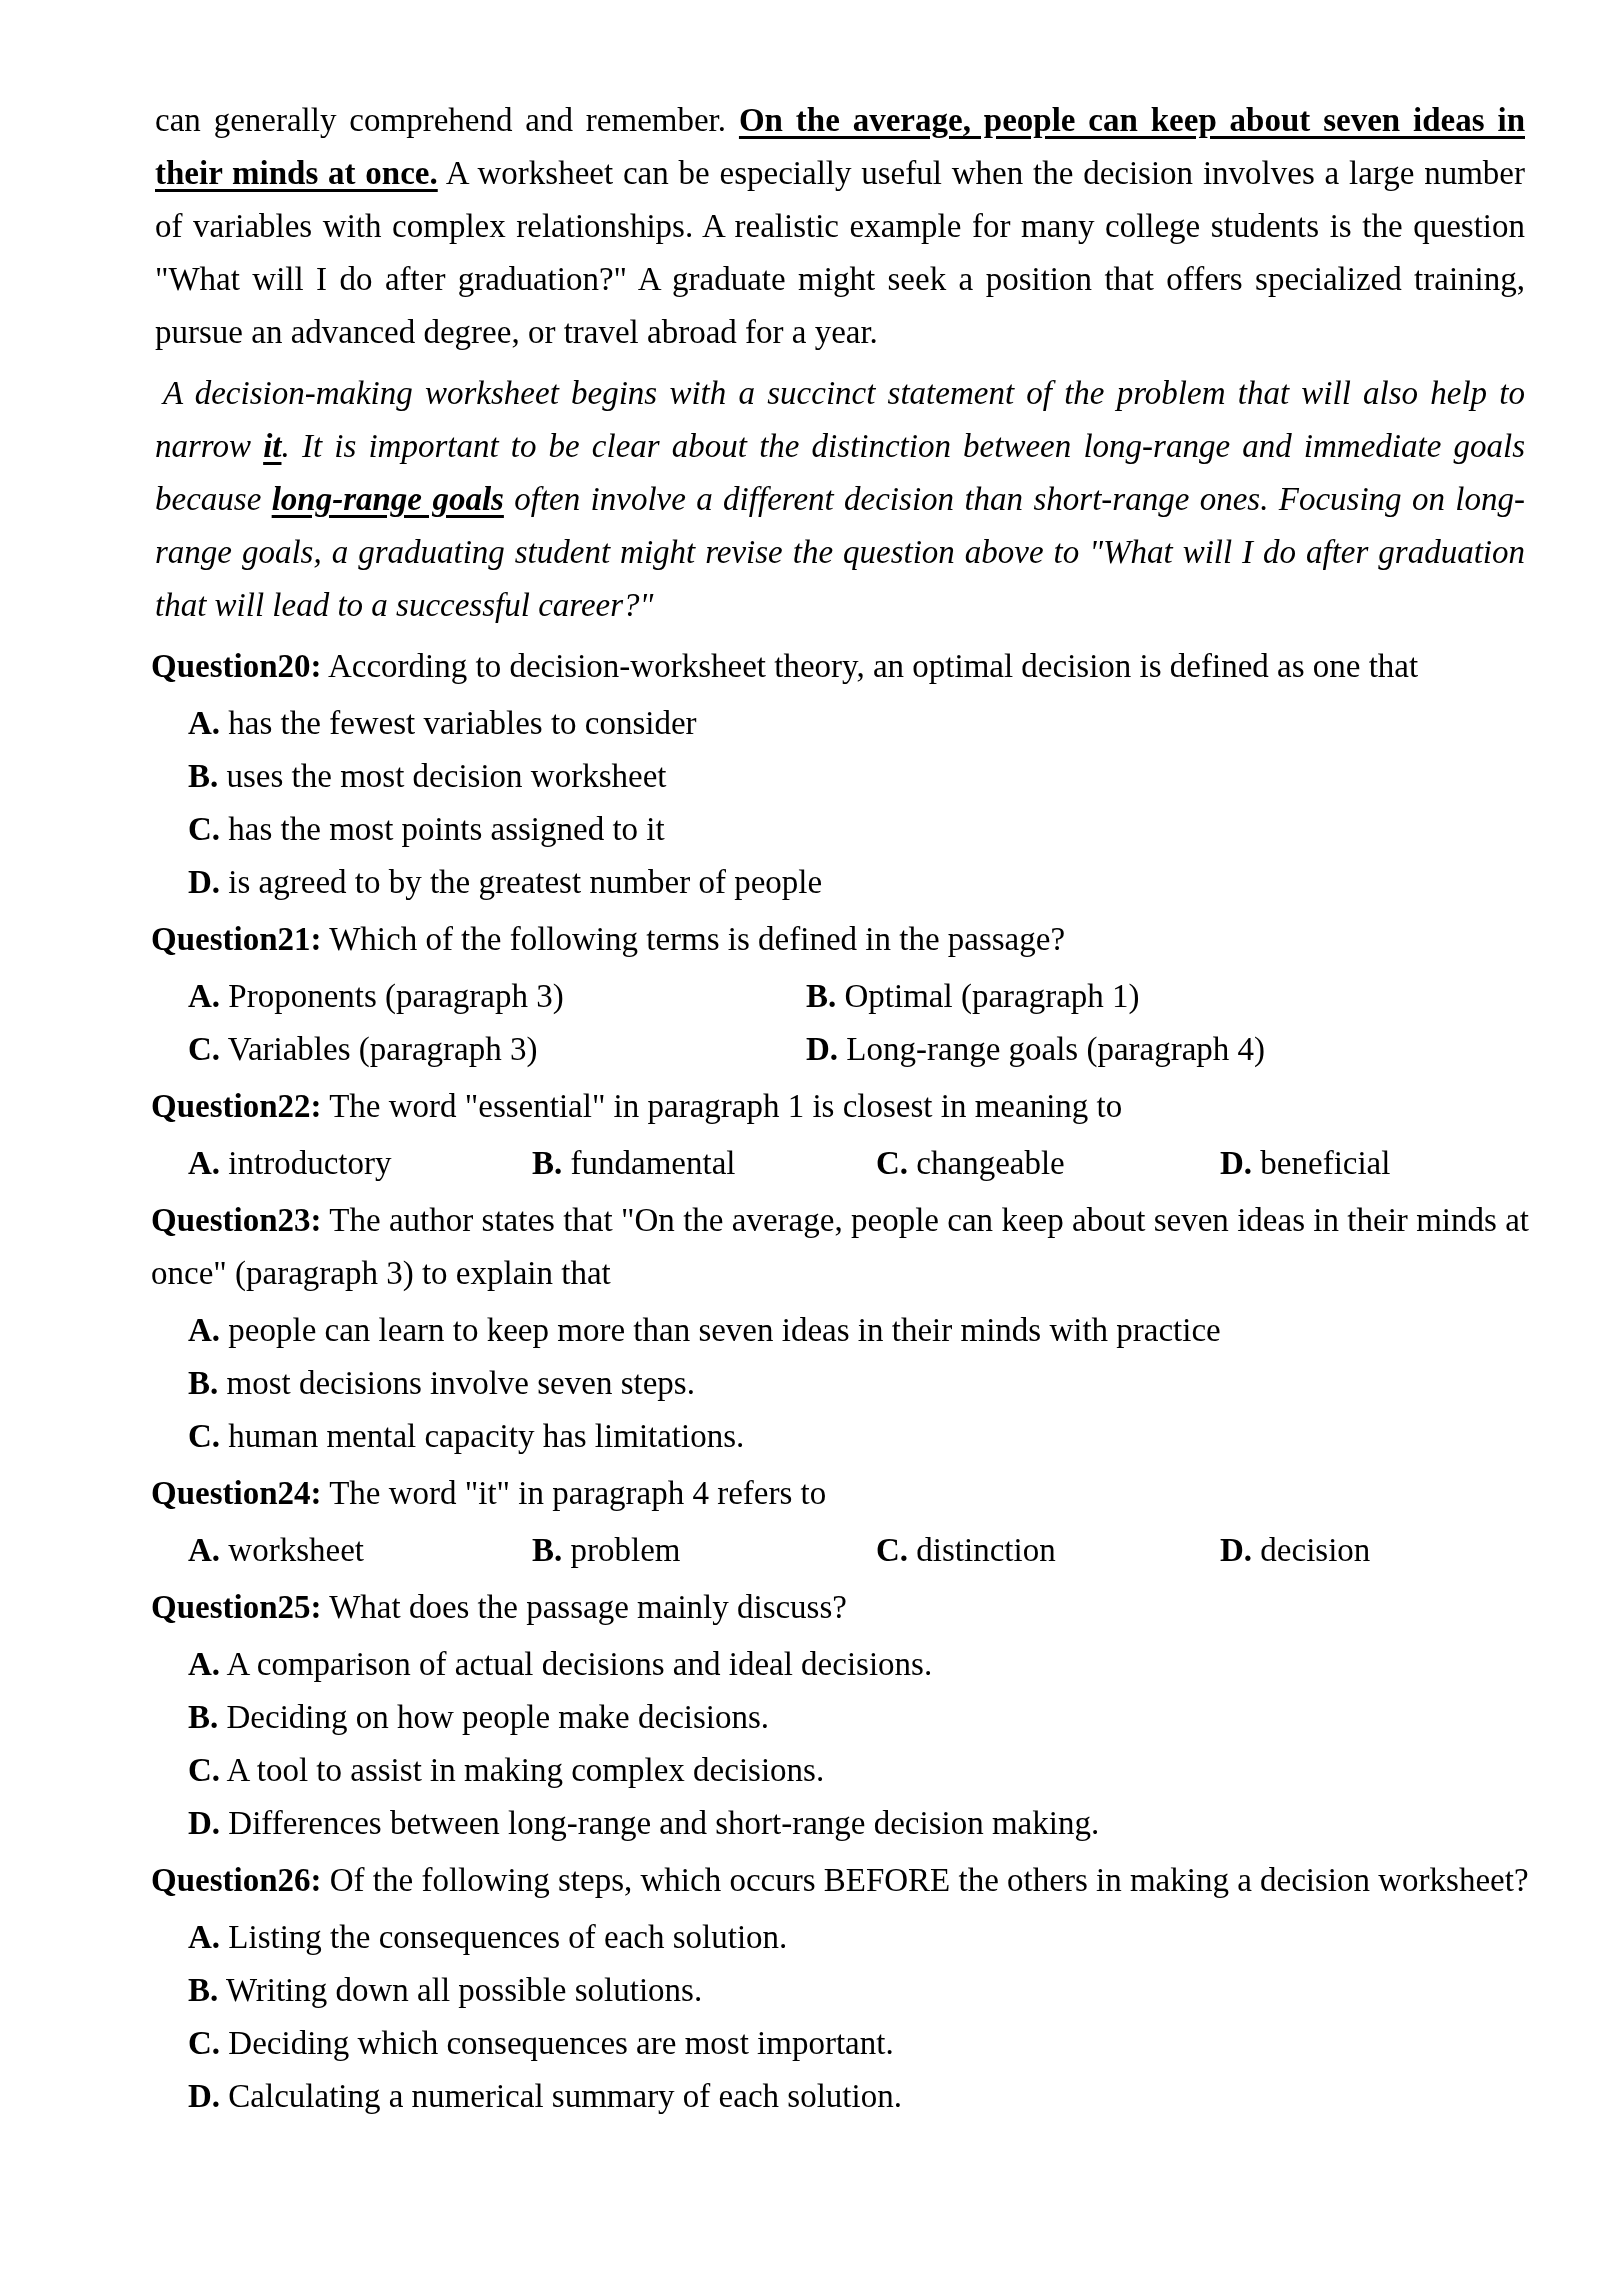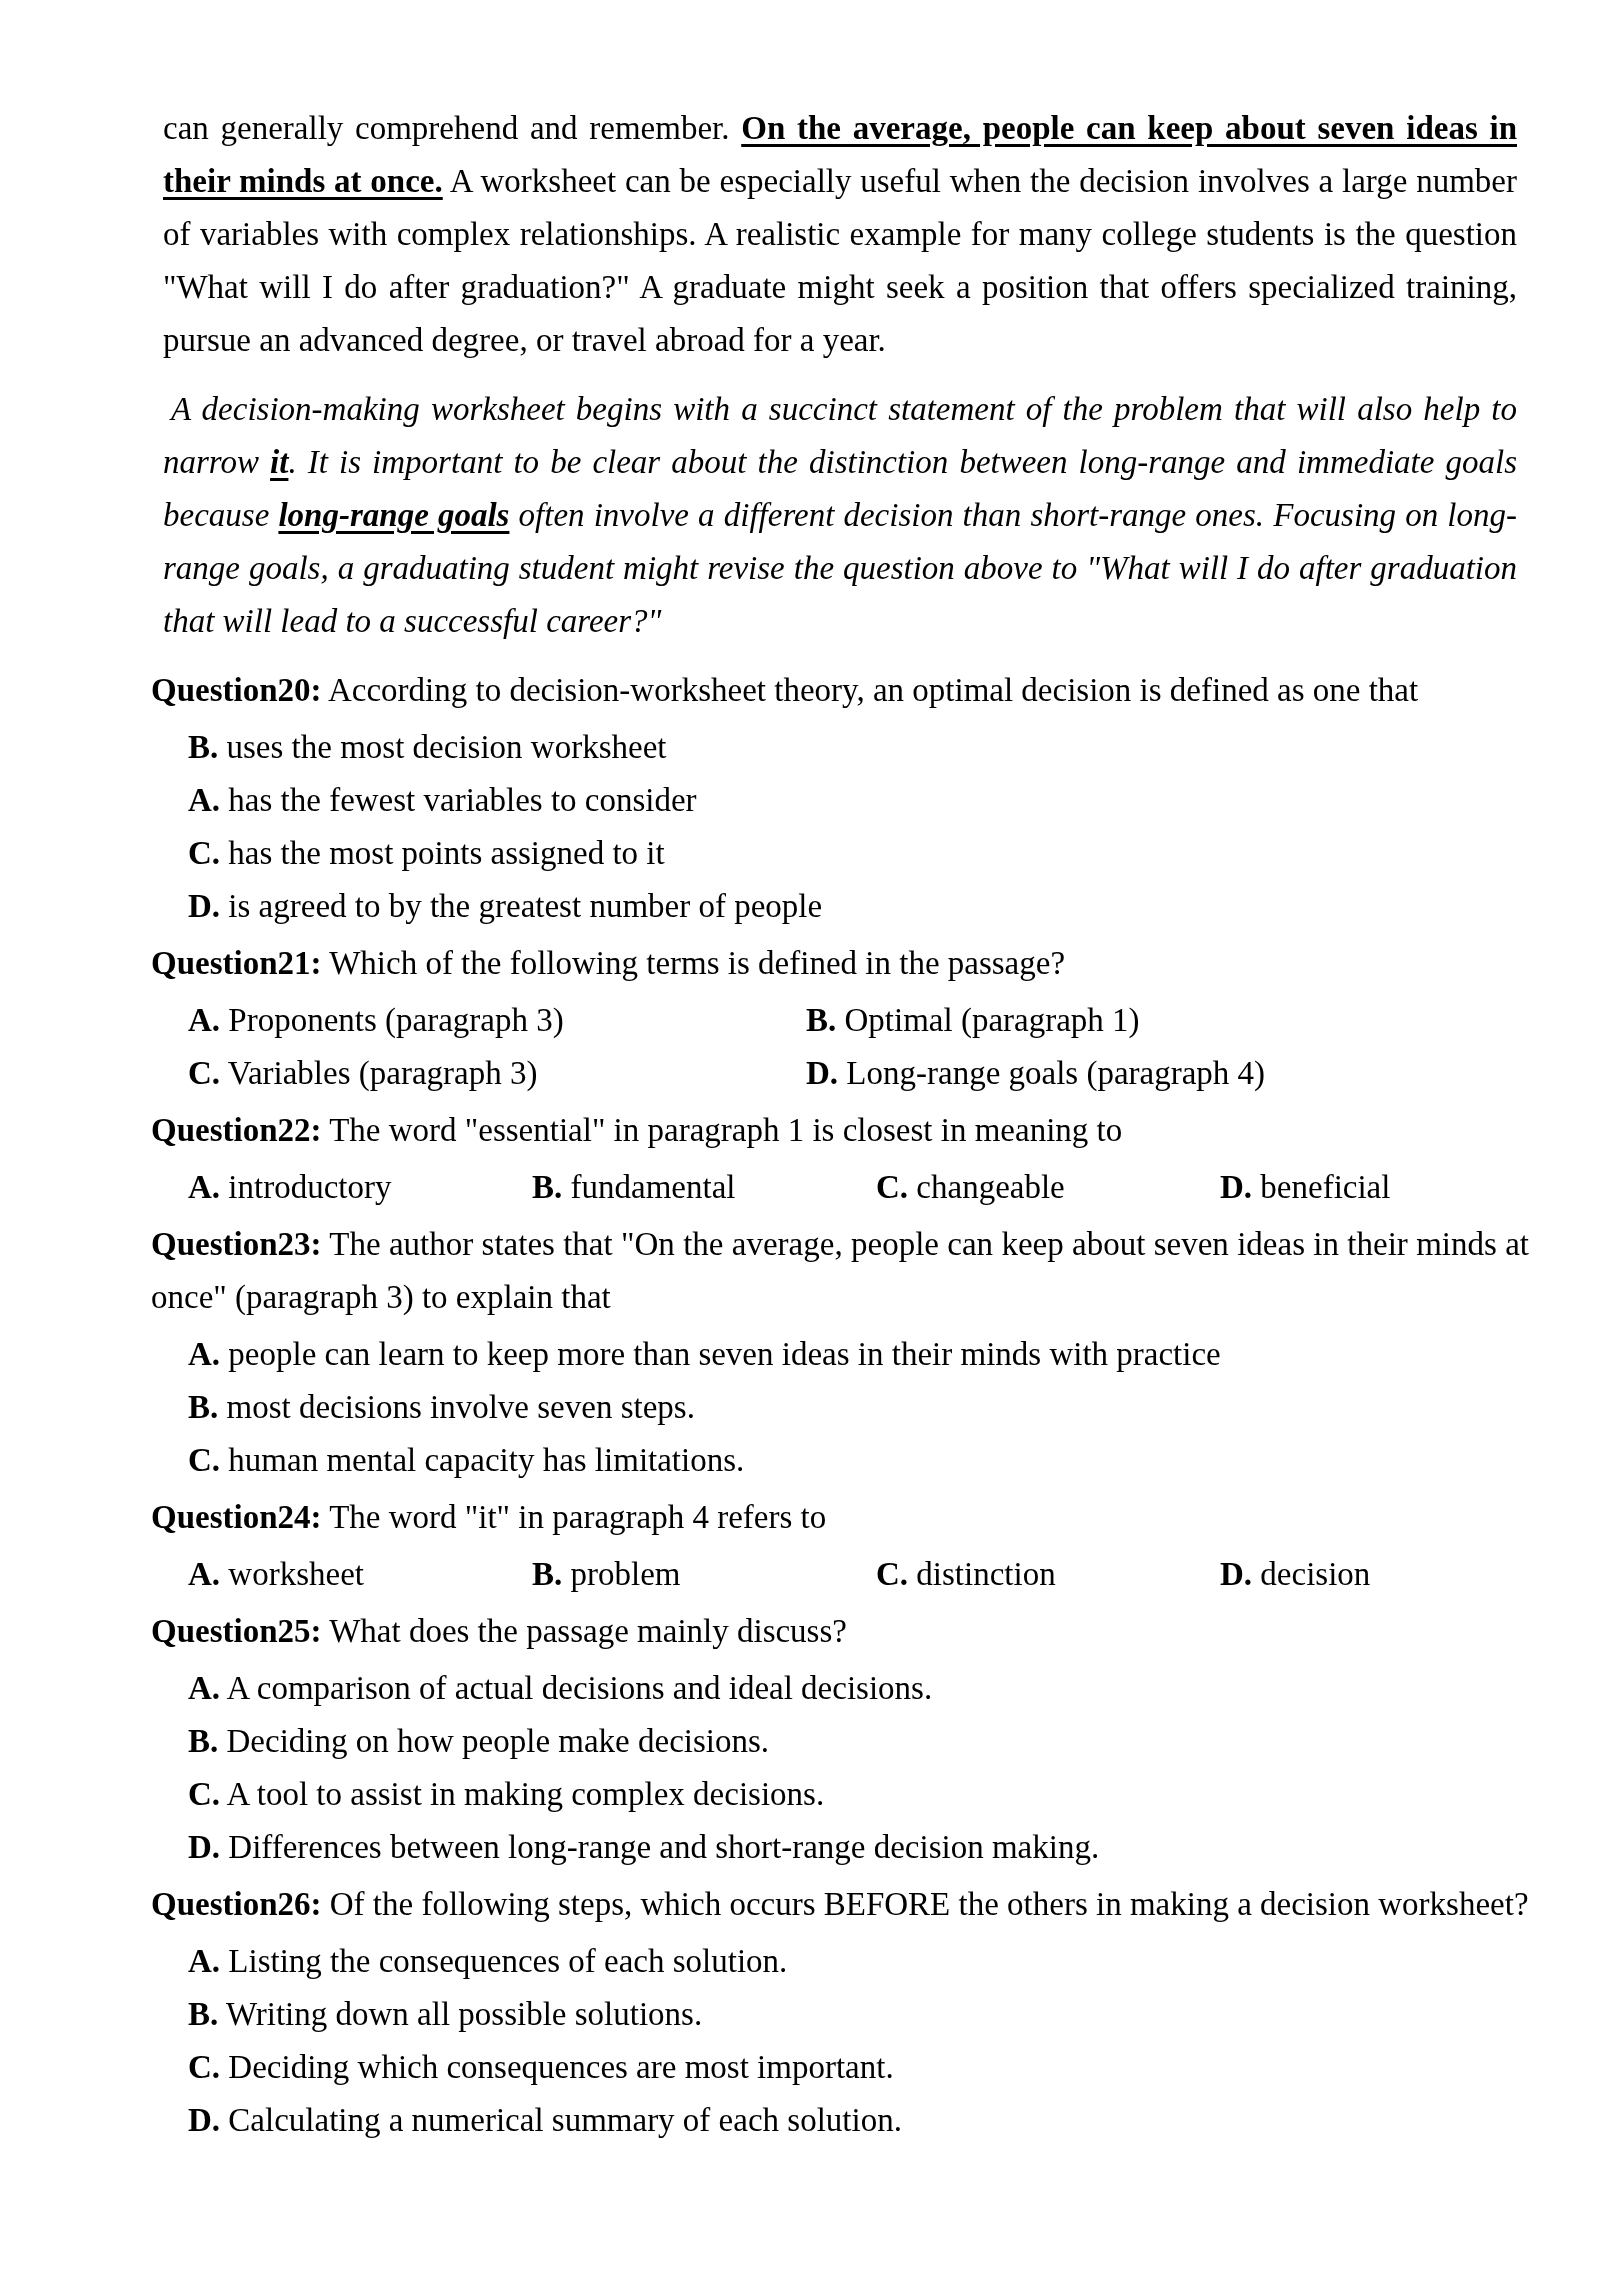--- a/index.html
+++ b/index.html
@@ -14,21 +14,21 @@
   .page {
     position: absolute;
     left: 147px;
     top: 86px;
     width: 1386px;
     font-size: 33px;
     line-height: 53px;
   }
   .para {
     text-align: justify;
-    margin: 16px;
+    margin: 8px;
   }
   .para.indent1 { text-indent: 7.9px; font-style: italic; }
   .bu { font-weight: bold; text-decoration: underline; text-decoration-thickness: 3.3px; text-underline-offset: 5.2px; }
   .q { margin: 4px; text-align: justify; }
   .q .qlabel { font-weight: bold; }
   .opts-1 { margin: 0; padding-left: 41px; }
   .opt { display: block; white-space: nowrap; }
   .opt .letter { font-weight: bold; }
   .opts-2 { margin: 0; padding-left: 41px; display: grid; grid-template-columns: 618px 618px; }
   .opts-4 { margin: 0; padding-left: 41px; display: grid; grid-template-columns: 309px 309px 309px 309px; gap: 35px; }
@@ -38,22 +38,22 @@
 
 <div class="page">
 
   <p class="para"><span>can generally comprehend and remember. </span><span class="bu">On the average, people can keep about seven ideas in their minds at once.</span><span> A worksheet can be especially useful when the decision involves a large number of variables with complex relationships. A realistic example for many college students is the question "What will I do after graduation?" A graduate might seek a position that offers specialized training, pursue an advanced degree, or travel abroad for a year.</span></p>
 
   <p class="para indent1"><span>A decision-making worksheet begins with a succinct statement of the problem that will also help to narrow </span><span class="bu">it</span><span>. It is important to be clear about the distinction between long-range and immediate goals because </span><span class="bu">long-range goals</span><span> often involve a different decision than short-range ones. Focusing on long-range goals, a graduating student might revise the question above to "What will I do after graduation that will lead to a successful career?"</span></p>
 
   <div>
     <p class="q"><span class="qlabel">Question20:</span><span> According to decision-worksheet theory, an optimal decision is defined as one that</span></p>
     <div class="opts-1">
+      <span class="opt"><span class="letter">A.</span><span> has the fewest variables to consider</span></span>
       <span class="opt"><span class="letter">B.</span><span> uses the most decision worksheet</span></span>
-      <span class="opt"><span class="letter">A.</span><span> has the fewest variables to consider</span></span>
       <span class="opt"><span class="letter">C.</span><span> has the most points assigned to it</span></span>
       <span class="opt"><span class="letter">D.</span><span> is agreed to by the greatest number of people</span></span>
     </div>
   </div>
 
   <div>
     <p class="q"><span class="qlabel">Question21:</span><span> Which of the following terms is defined in the passage?</span></p>
     <div class="opts-2">
       <span class="opt"><span class="letter">A.</span><span> Proponents (paragraph 3)</span></span>
       <span class="opt"><span class="letter">B.</span><span> Optimal (paragraph 1)</span></span>

